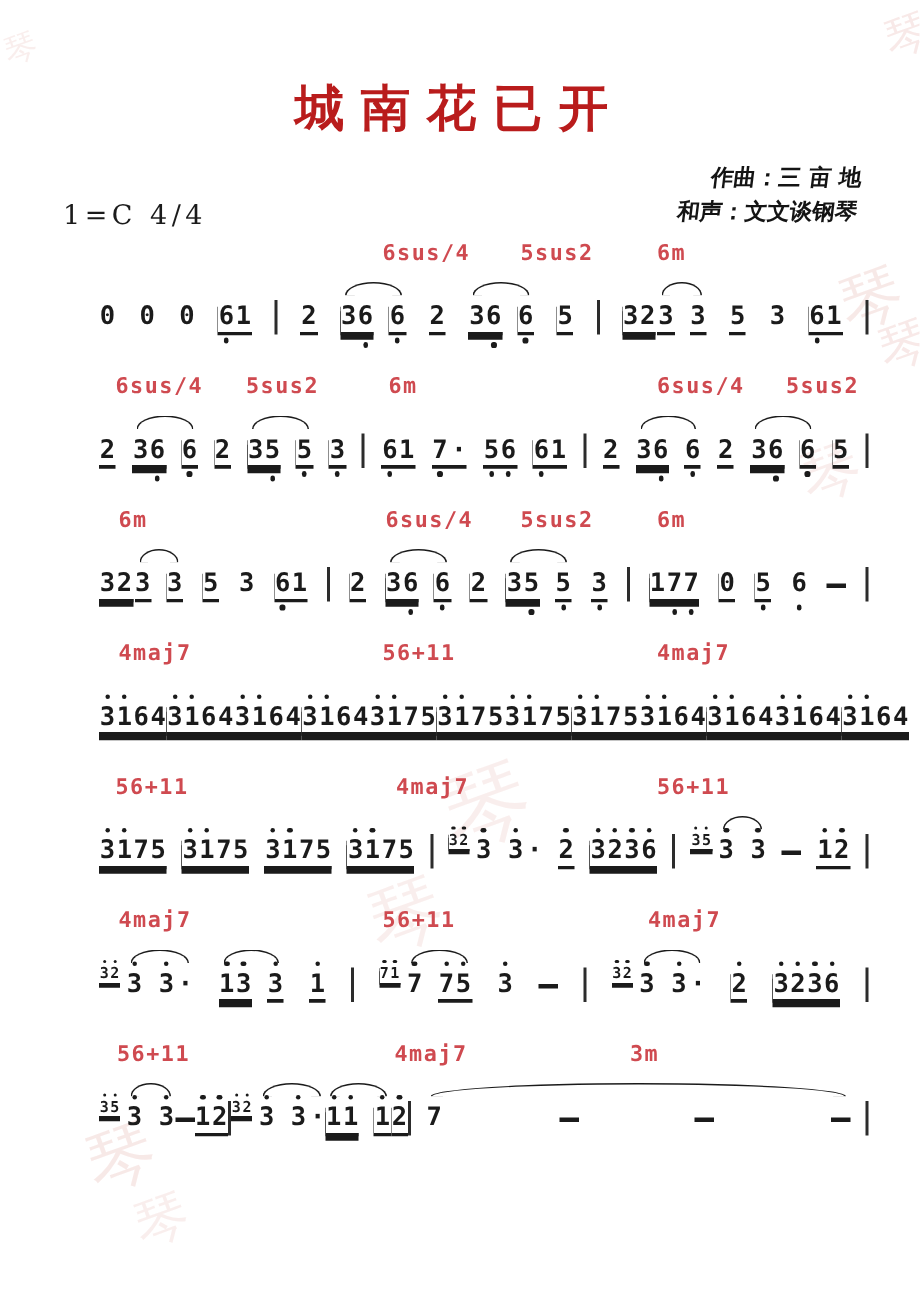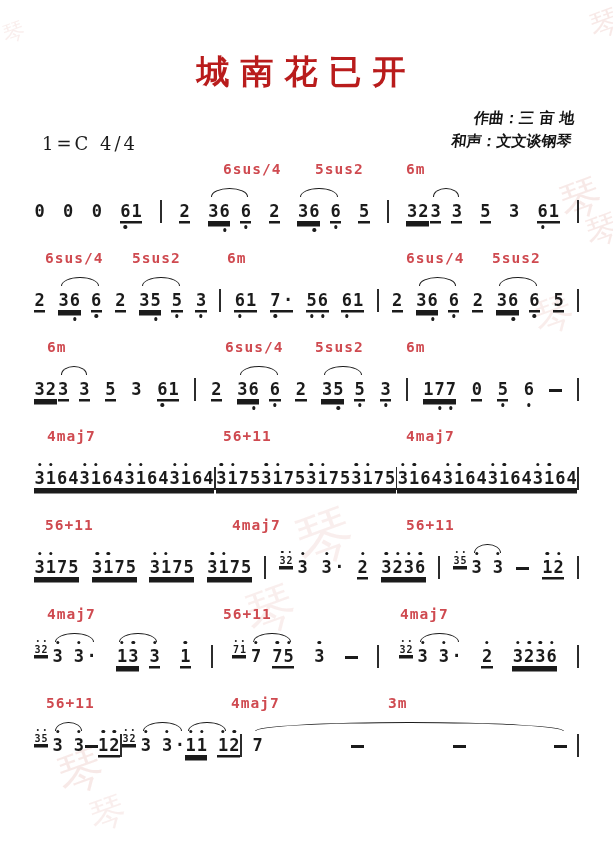--- a/index.html
+++ b/index.html
@@ -11,21 +11,21 @@
   .title{
     text-align:center;font-family:"DejaVu Serif", serif;font-weight:bold;
     font-size:33px;letter-spacing:11px;padding-top:50px;color:#b91c1c;
   }
   .meta-row{display:flex;justify-content:space-between;align-items:flex-end;
     padding:0 40px 0 42px;margin-top:12px;}
   .key-sig{font-family:"DejaVu Serif", serif;font-size:18px;letter-spacing:3px;font-weight:500;margin-top:14px;}
   .credits{text-align:right;font-family:"DejaVu Serif", serif;font-weight:bold;
     font-size:15px;line-height:1.55;transform:skewX(-7deg);color:#141414;}
   
-  .mblock{margin-top:29px;position:relative;}
+  .mblock{margin-top:29px;position:relative;margin-left:32px;}
   .mblock.first{margin-top:7px;}
   .chordrow{position:relative;height:21px;font-size:14.5px;font-weight:bold;}
   .chordrow span{position:absolute;top:0;letter-spacing:1px;}
   .notesrow{
     display:flex;justify-content:space-between;align-items:flex-end;
     padding:0 34px;margin-top:9px;height:30px;font-size:17px;font-weight:bold;
   }
   .note{display:inline-flex;align-items:flex-end;line-height:1.1;position:relative;}
   .u1{box-shadow:0 2.5px 0 0 #1b1b1b;}
   .u2{box-shadow:0 2.5px 0 0 #1b1b1b, 0 5.5px 0 0 #1b1b1b;}

